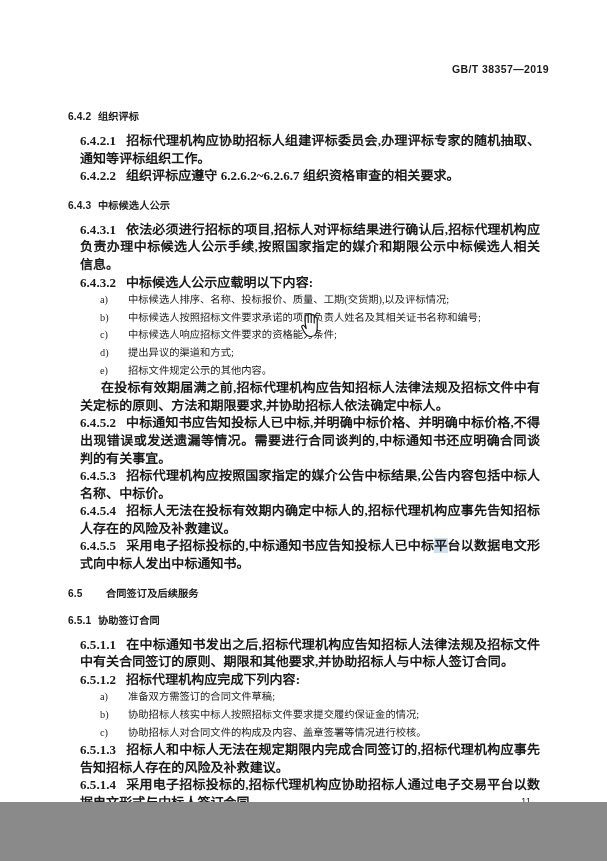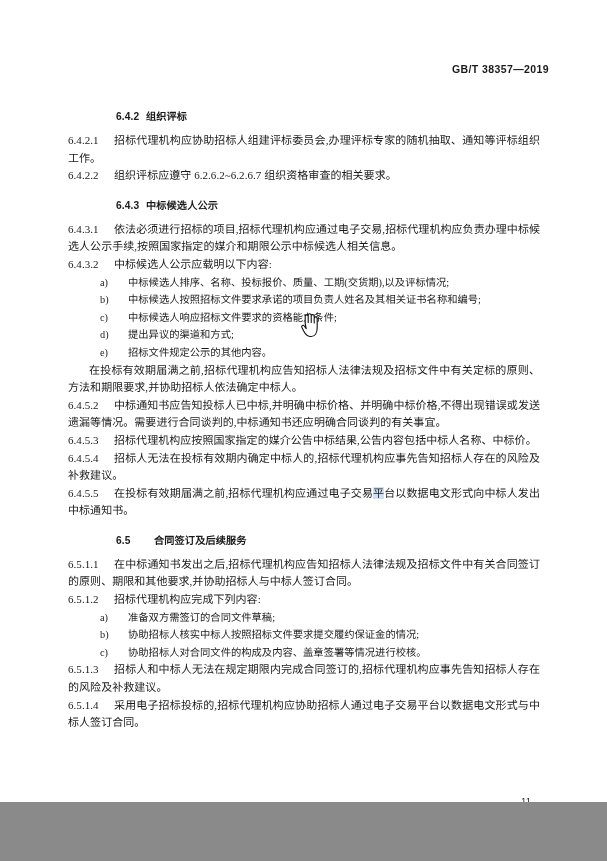--- a/index.html
+++ b/index.html
@@ -46,32 +46,32 @@
     font-family: "Liberation Sans", "DejaVu Sans", sans-serif;
     font-size: 10.2px;
     font-weight: bold;
     margin: 12px 0 9px 0;
     letter-spacing: .1px;
     white-space: nowrap;
   }
   .h-clause .num {
     display: inline-block;
     min-width: 38px;
-    margin-left: 48px;
   }
   .h-clause.lvl2 .num { min-width: 30px; }
 
   
   .para {
-    font-size: 11px;
+    font-size: 13px;
     line-height: 17.6px;
-    margin: 0 0 0 0;
+    margin: 0 0 0 12px;
     text-align: justify;
     text-justify: inter-ideograph;
     letter-spacing: .05px;
+    font-weight: bold;
   }
   .para + .para { margin-top: 0px; }
   .para .lbl {
     display: inline-block;
     min-width: 46px;
   }
   .para.indent-first { text-indent: 21px; }
 
   
   .list {
@@ -132,21 +132,21 @@
     </div>
 
     <p class="para"><span class="lbl">6.4.2.1</span><span>招标代理机构应协助招标人组建评标委员会,办理评标专家的随机抽取、通知等评标组织工作。</span></p>
 
     <p class="para"><span class="lbl">6.4.2.2</span><span>组织评标应遵守 6.2.6.2~6.2.6.7 组织资格审查的相关要求。</span></p>
 
     <div class="h-clause lvl2">
       <span class="num">6.4.3</span><span>中标候选人公示</span>
     </div>
 
-    <p class="para"><span class="lbl">6.4.3.1</span><span>依法必须进行招标的项目,招标代理机构应通过电子交易,招标代理机构应负责办理中标候选人公示手续,按照国家指定的媒介和期限公示中标候选人相关信息。</span></p>
+    <p class="para"><span class="lbl">6.4.3.1</span><span>依法必须进行招标的项目,招标人对评标结果进行确认后,招标代理机构应负责办理中标候选人公示手续,按照国家指定的媒介和期限公示中标候选人相关信息。</span></p>
 
     <p class="para"><span class="lbl">6.4.3.2</span><span>中标候选人公示应载明以下内容:</span></p>
 
     <ul class="list">
       <li><span class="mark">a)</span><span>中标候选人排序、名称、投标报价、质量、工期(交货期),以及评标情况;</span></li>
       <li><span class="mark">b)</span><span>中标候选人按照招标文件要求承诺的项目负责人姓名及其相关证书名称和编号;</span></li>
       <li><span class="mark">c)</span><span>中标候选人响应招标文件要求的资格能力条件;</span></li>
       <li><span class="mark">d)</span><span>提出异议的渠道和方式;</span></li>
       <li><span class="mark">e)</span><span>招标文件规定公示的其他内容。</span></li>
     </ul>
@@ -155,26 +155,29 @@
     <p class="para indent-first"><span>在投标有效期届满之前,招标代理机构应告知招标人法律法规及招标文件中有关定标的原则、方法和期限要求,并协助招标人依法确定中标人。</span></p>
 
 
 
     <p class="para"><span class="lbl">6.4.5.2</span><span>中标通知书应告知投标人已中标,并明确中标价格、并明确中标价格,不得出现错误或发送遗漏等情况。需要进行合同谈判的,中标通知书还应明确合同谈判的有关事宜。</span></p>
 
     <p class="para"><span class="lbl">6.4.5.3</span><span>招标代理机构应按照国家指定的媒介公告中标结果,公告内容包括中标人名称、中标价。</span></p>
 
     <p class="para"><span class="lbl">6.4.5.4</span><span>招标人无法在投标有效期内确定中标人的,招标代理机构应事先告知招标人存在的风险及补救建议。</span></p>
 
-    <p class="para"><span class="lbl">6.4.5.5</span><span>在投标有效期届满之前,招标代理机构应通过电子交易</span><span class="sel">平</span><span>台以数据电文形式向中标人发出中标通知书。</span></p>
+    <p class="para"><span class="lbl">6.4.5.5</span><span>采用电子招标投标的,中标通知书应告知投标人已中标</span><span class="sel">平</span><span>台以数据电文形式向中标人发出中标通知书。</span></p>
 
     <div class="h-clause">
       <span class="num">6.5</span><span>合同签订及后续服务</span>
     </div>
 
+    <div class="h-clause lvl2">
+      <span class="num">6.5.1</span><span>协助签订合同</span>
+    </div>
 
     <p class="para"><span class="lbl">6.5.1.1</span><span>在中标通知书发出之后,招标代理机构应告知招标人法律法规及招标文件中有关合同签订的原则、期限和其他要求,并协助招标人与中标人签订合同。</span></p>
 
     <p class="para"><span class="lbl">6.5.1.2</span><span>招标代理机构应完成下列内容:</span></p>
 
     <ul class="list">
       <li><span class="mark">a)</span><span>准备双方需签订的合同文件草稿;</span></li>
       <li><span class="mark">b)</span><span>协助招标人核实中标人按照招标文件要求提交履约保证金的情况;</span></li>
       <li><span class="mark">c)</span><span>协助招标人对合同文件的构成及内容、盖章签署等情况进行校核。</span></li>
     </ul>

